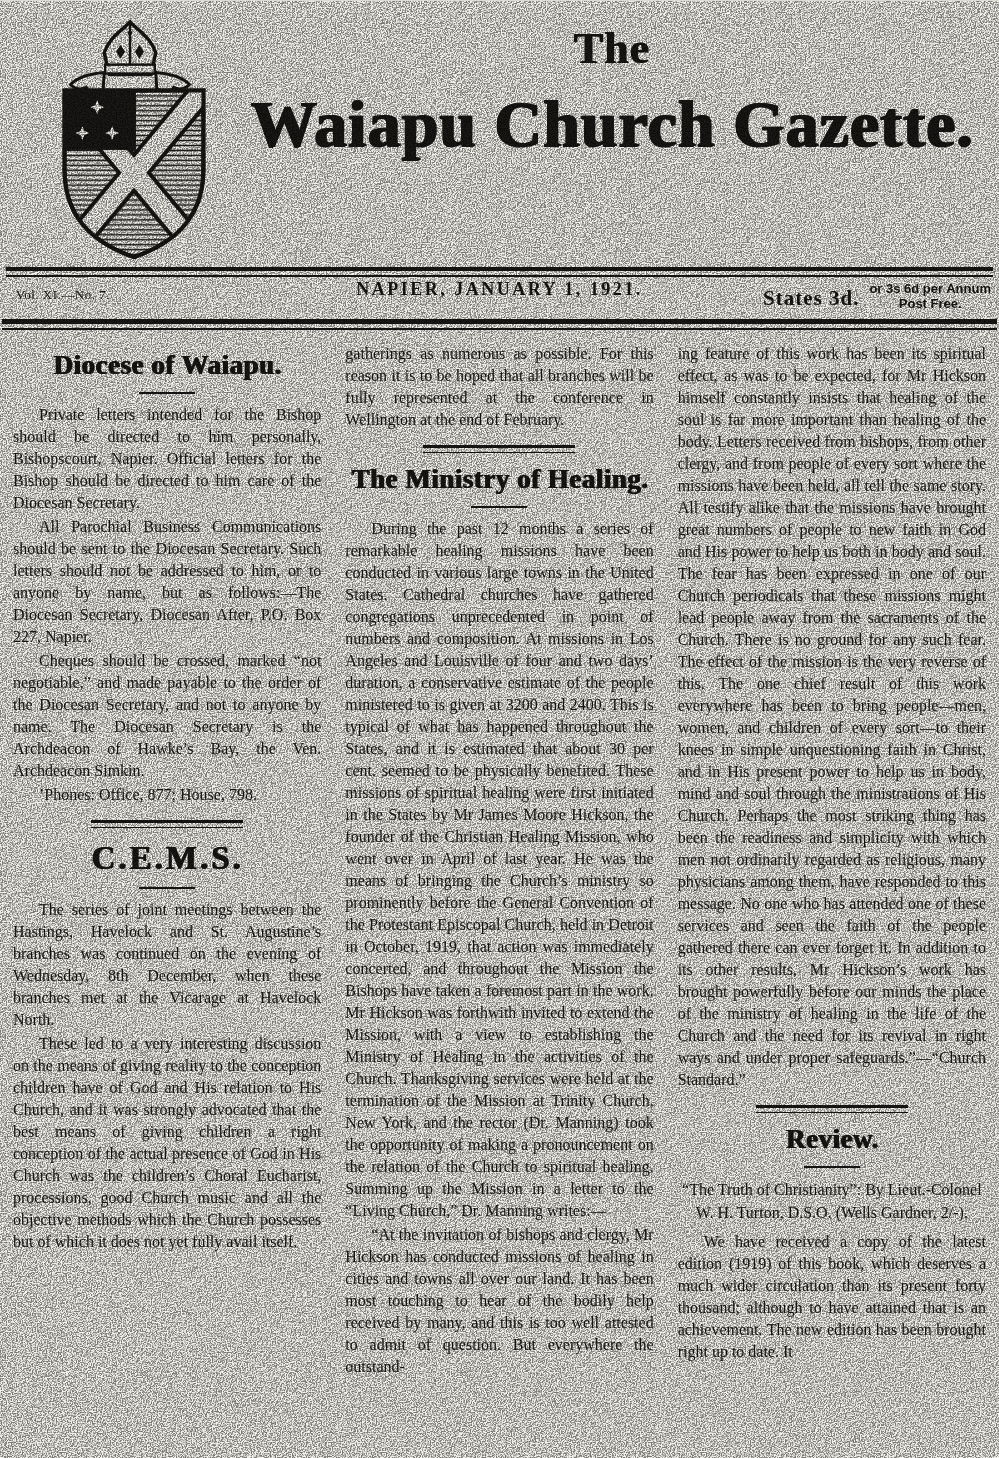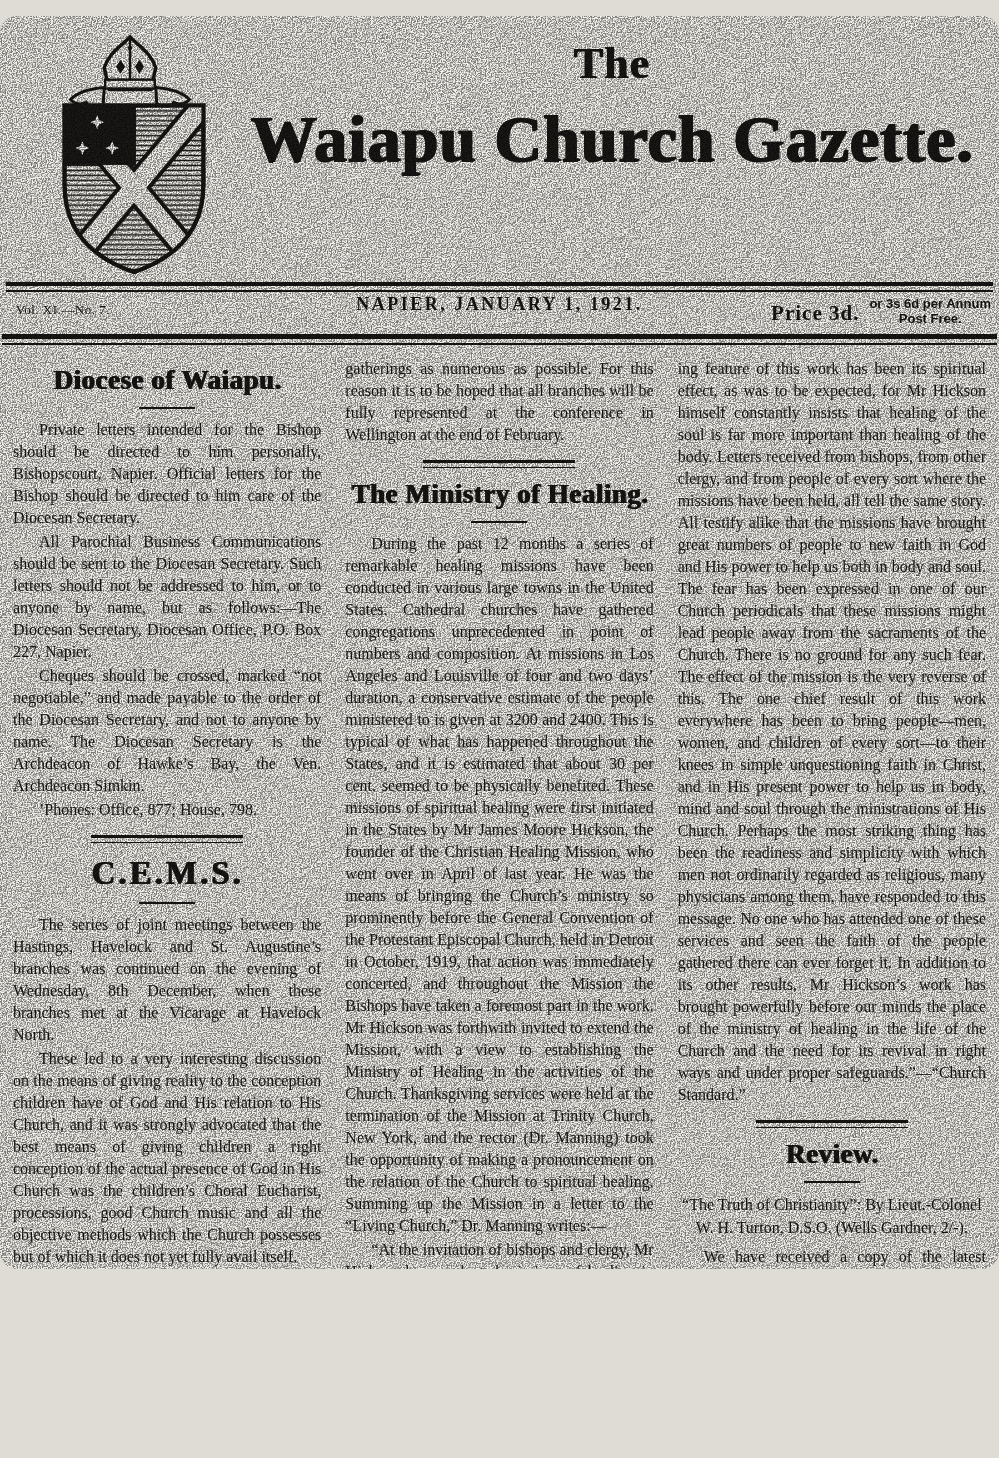--- a/index.html
+++ b/index.html
@@ -2,27 +2,26 @@
 <html style="--paper: #f4f2ec; --ink: #1b1a18;"><head>
 <meta charset="utf-8">
 <style>
   :root{
     --paper:#f4f2ec;
     --ink:#1b1a18;
   }
   html,body{margin:0;padding:0;background:#dedcd4;}
   .page{
     position:relative;
-    width:999px;height:1253px;
-    margin:16px auto;
+    width:999px;height:1458px;
+    margin:1px auto;
     background:var(--paper);
     color:var(--ink);
     font-family:"Liberation Serif","DejaVu Serif",serif;
     overflow:hidden;
-    border-radius:17px;
   }
   
   .masthead{position:relative;height:266px;}
   .crest{position:absolute;left:30px;top:18px;width:200px;height:248px;}
   .title-wrap{position:absolute;left:232px;right:8px;top:26px;text-align:center;}
   .kicker{
     font-size:44px;font-weight:bold;line-height:1;
     text-shadow:1.2px 0 0 currentColor;
     letter-spacing:1px;
   }
@@ -119,35 +118,35 @@
       <h1 class="gazette-title">Waiapu Church Gazette.</h1>
     </div>
   </header>
 
   <div class="rule-a"></div>
 
   <div class="info-bar">
     <span class="volume">Vol. XI.—No. 7.</span>
     <span class="dateline">NAPIER,  JANUARY 1, 1921.</span>
     <span class="price-group">
-      <span class="price">Price 3d.</span>
+      <span class="price">States 3d.</span>
       <span class="price-notes">
         <span>or 3s 6d per Annum</span><br>
         <span>Post Free.</span>
       </span>
     </span>
   </div>
 
   <div class="rule-b"></div>
 
   <main class="columns">
     <section class="col">
         <h2 class="section-heading">Diocese of Waiapu.</h2>
         <p>Private letters intended for the Bishop should be directed to him personally, Bishopscourt, Napier. Official letters for the Bishop should be directed to him care of the Diocesan Secretary.</p>
-        <p>All Parochial Business Communications should be sent to the Diocesan Secretary. Such letters should not be addressed to him, or to anyone by name, but as follows:—The Diocesan Secretary, Diocesan Office, P.O. Box 227, Napier.</p>
+        <p>All Parochial Business Communications should be sent to the Diocesan Secretary. Such letters should not be addressed to him, or to anyone by name, but as follows:—The Diocesan Secretary, Diocesan After, P.O. Box 227, Napier.</p>
         <p>Cheques should be crossed, marked “not negotiable,” and made payable to the order of the Diocesan Secretary, and not to anyone by name. The Diocesan Secretary is the Archdeacon of Hawke’s Bay, the Ven. Archdeacon Simkin.</p>
         <p>’Phones: Office, 877; House, 798.</p>
         <div class="sep"></div>
         <h2 class="section-heading lg">C.E.M.S.</h2>
         <p>The series of joint meetings between the Hastings, Havelock and St. Augustine’s branches was continued on the evening of Wednesday, 8th December, when these branches met at the Vicarage at Havelock North.</p>
         <p>These led to a very interesting discussion on the means of giving reality to the conception children have of God and His relation to His Church, and it was strongly advocated that the best means of giving children a right conception of the actual presence of God in His Church was the children’s Choral Eucharist, processions, good Church music and all the objective methods which the Church possesses but of which it does not yet fully avail itself.</p>
       </section>
     <section class="col">
         <p class="flush">gatherings as numerous as possible. For this reason it is to be hoped that all branches will be fully represented at the conference in Wellington at the end of February.</p>
         <div class="sep"></div>

